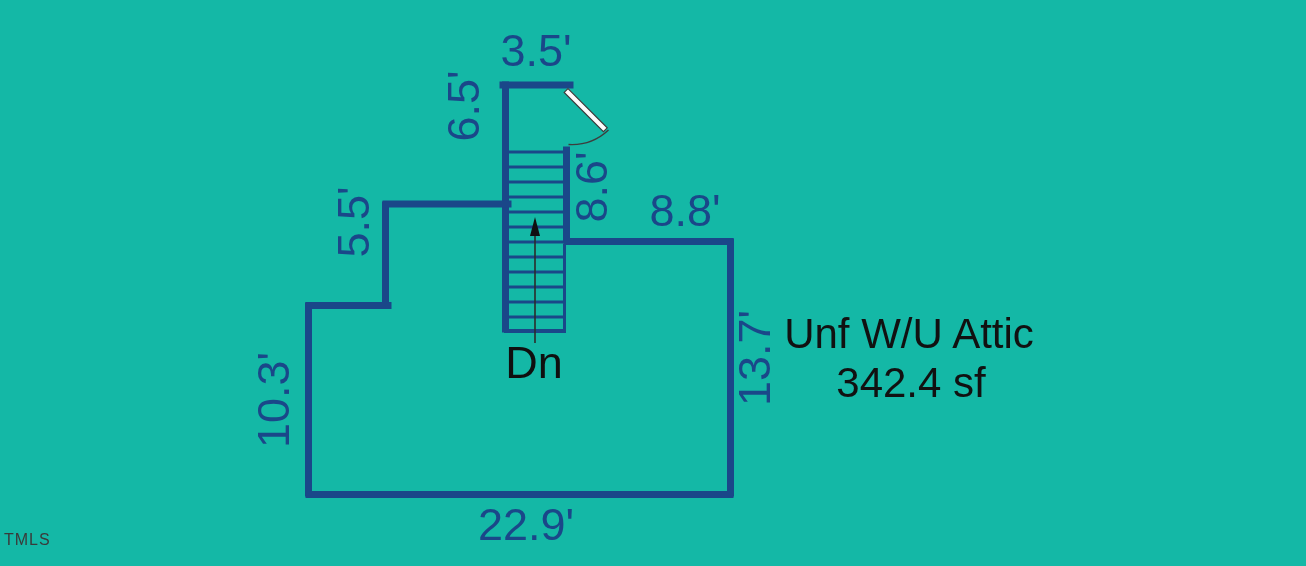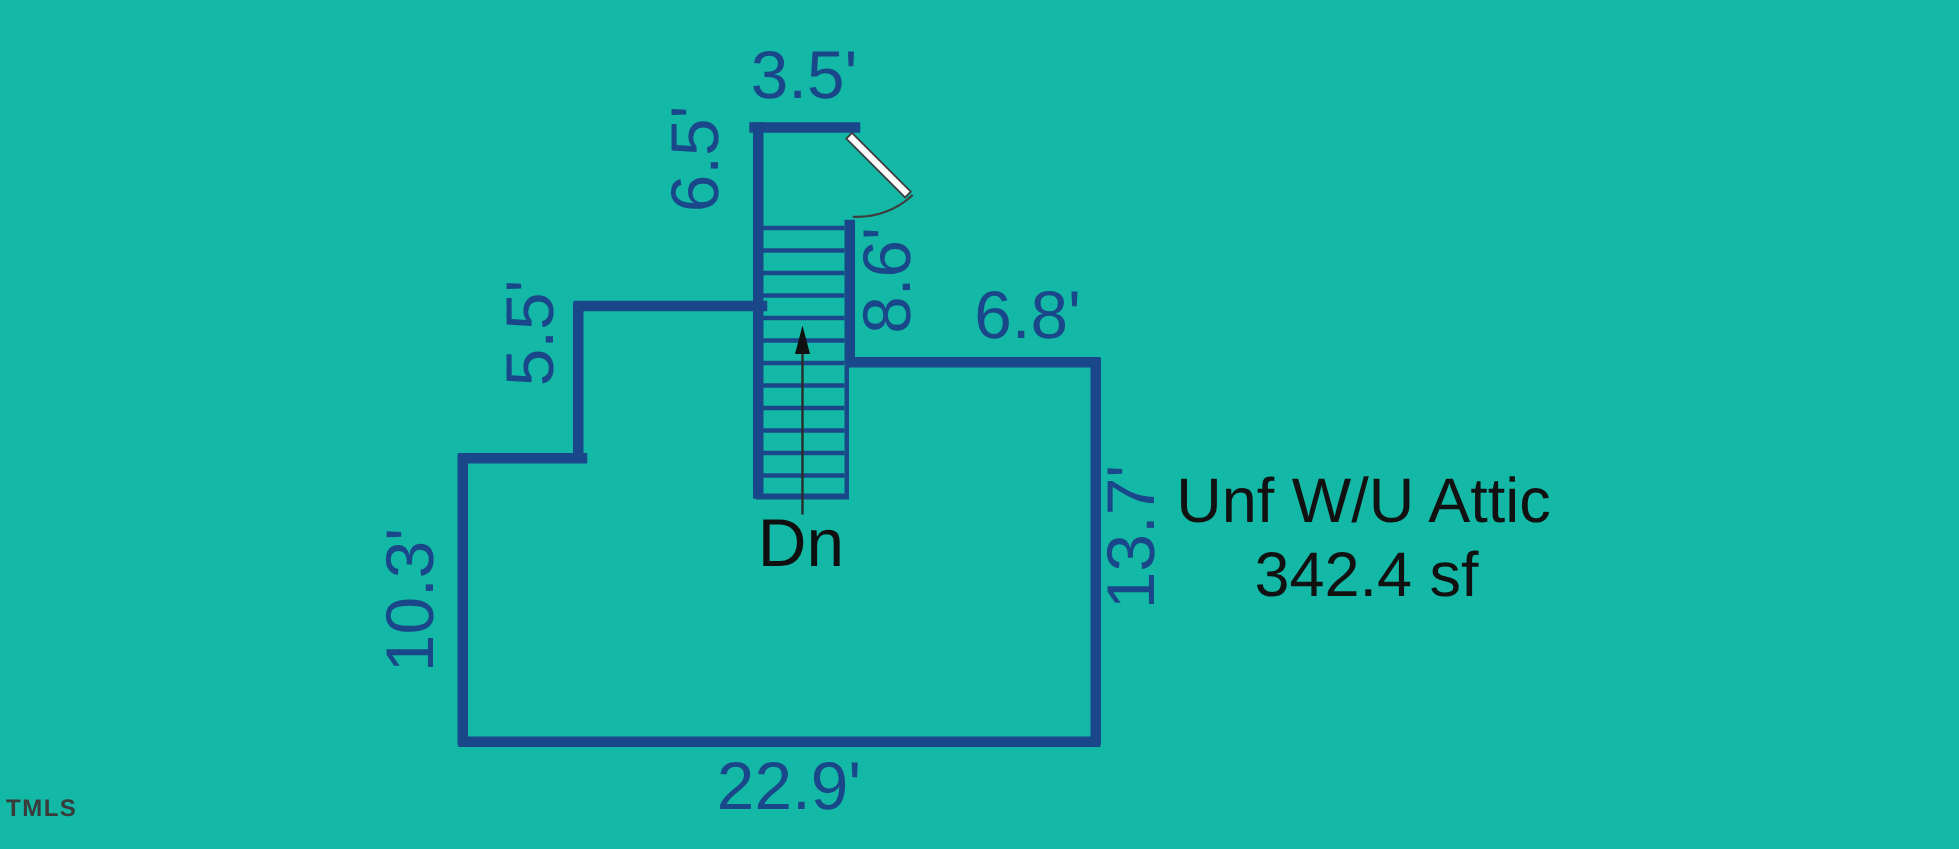--- a/index.html
+++ b/index.html
@@ -45,21 +45,20 @@
     font-size: 45px;
     text-align: right;
   }
   .watermark {
     position: absolute;
     left: 4px;
     top: 531px;
     font-size: 16px;
     color: #3a3a3a;
     letter-spacing: 1px;
-    font-weight: bold;
   }
 </style>
 </head>
 <body>
 
 <div class="canvas">
 
   <svg class="plan-svg" width="1306" height="566" viewBox="0 0 1306 566">
 
     <g stroke="#1a4789" stroke-width="7" stroke-linecap="square" fill="none">
@@ -105,21 +104,21 @@
     </g>
   </svg>
 
   <div class="lbl dim" style="left:536px; top:50px">3.5'</div>
   <div class="lbl dim rot" style="left:463px; top:106px">6.5'</div>
   <div class="lbl dim rot" style="left:353px; top:222px">5.5'</div>
   <div class="lbl dim rot" style="left:273px; top:400px">10.3'</div>
   <div class="lbl dim" style="left:526px; top:524px">22.9'</div>
   <div class="lbl dim rot" style="left:754px; top:358px">13.7'</div>
   <div class="lbl dim rot" style="left:591px; top:187px">8.6'</div>
-  <div class="lbl dim" style="left:685px; top:210px">6.8'</div>
+  <div class="lbl dim" style="left:685px; top:210px">8.8'</div>
 
   <div class="lbl stair-dn" style="left:534px; top:362px">Dn</div>
   <div class="lbl room-name" style="left:909px; top:322px">Unf W/U Attic</div>
   <div class="lbl room-area" style="left:911px; top:371px">342.4 sf</div>
 
   <div class="watermark">TMLS</div>
 
 </div>
 
 </body></html>

